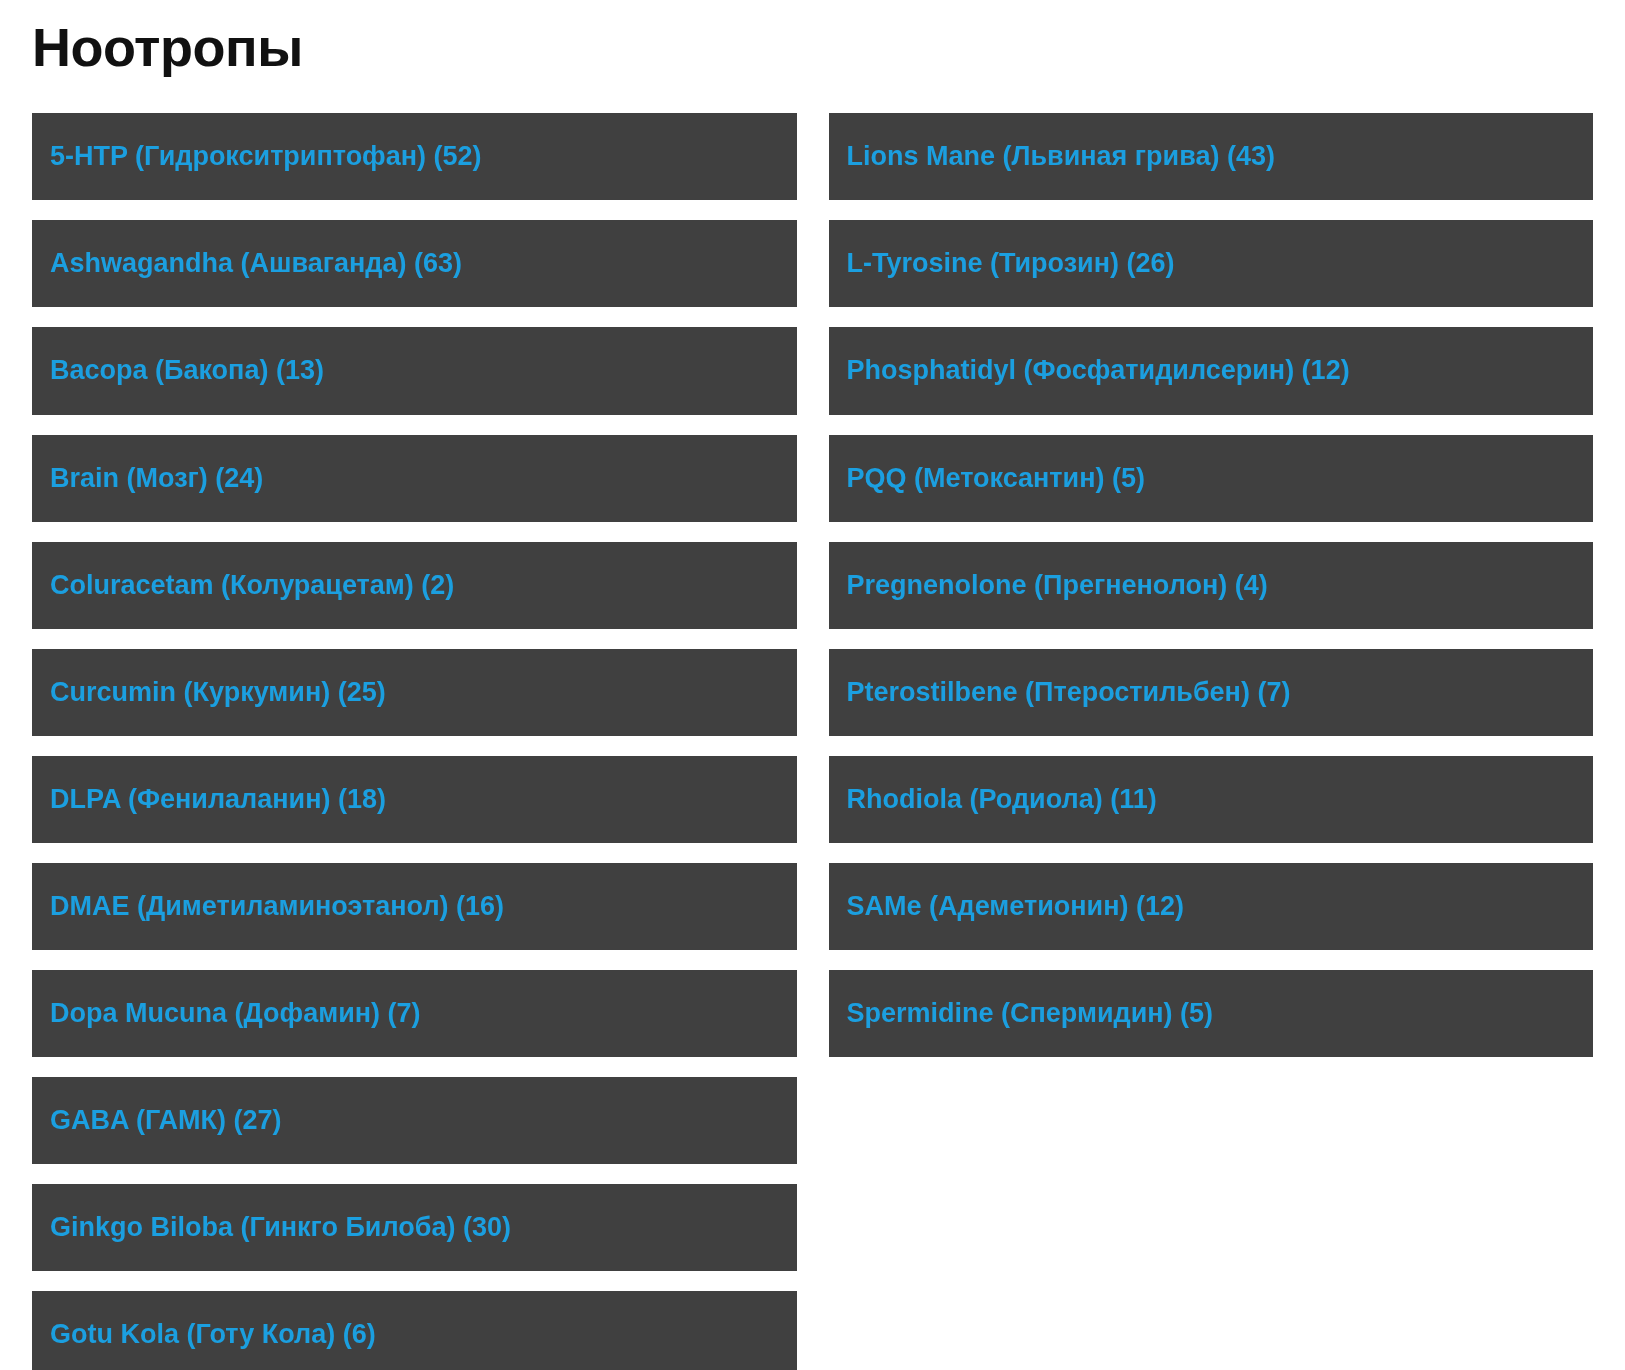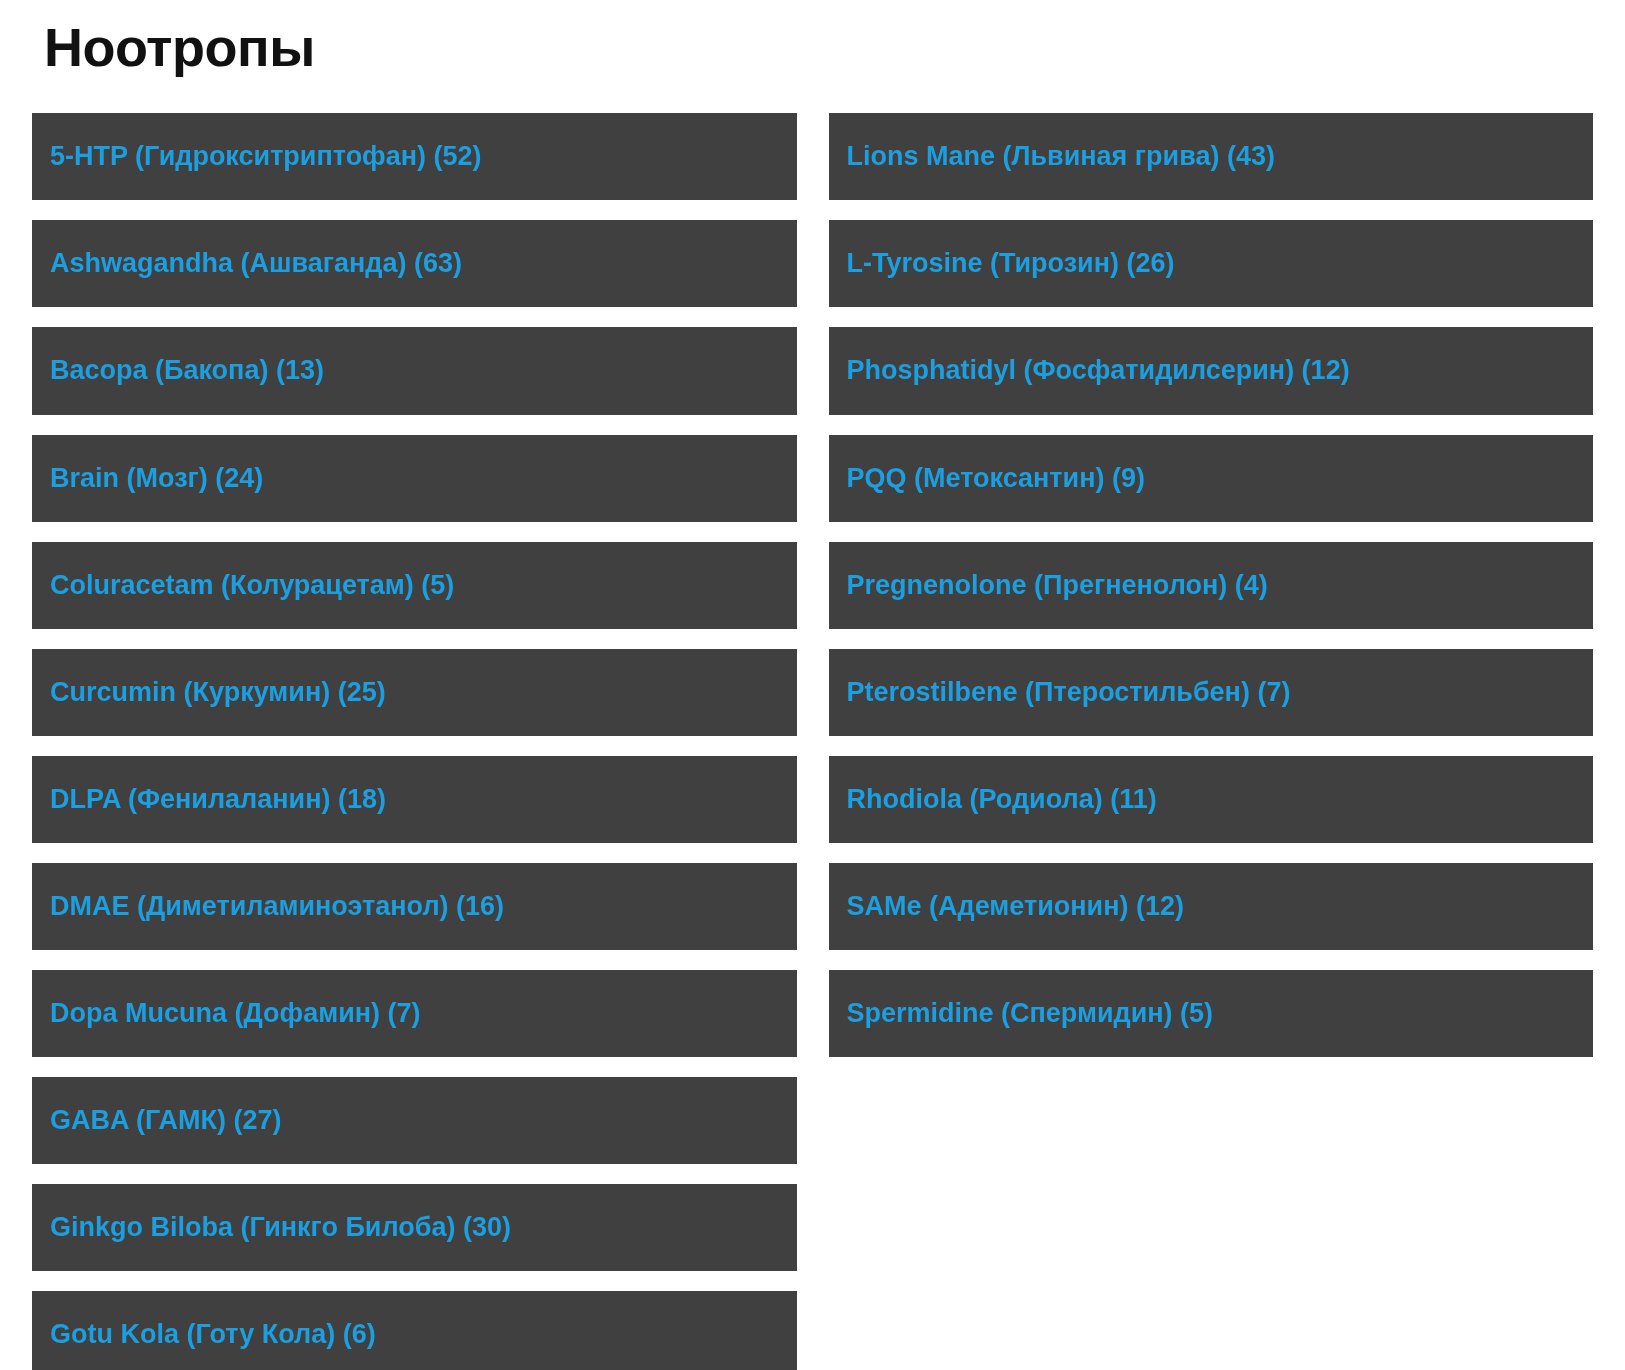--- a/index.html
+++ b/index.html
@@ -15,21 +15,21 @@
   }
   .page {
     padding: 0 32px;
     box-sizing: border-box;
   }
   .page-title {
     font-size: 54px;
     line-height: 1.1;
     font-weight: 700;
     color: #111111;
-    margin: 18px 0 36px 12px;
+    margin: 18px 0 36px 0;
     letter-spacing: -0.5px;
   }
   .columns {
     display: flex;
     gap: 32px;
     align-items: flex-start;
   }
   .column {
     flex: 1 1 0;
     min-width: 0;
@@ -66,21 +66,21 @@
       <div class="cat-item">
         <a class="cat-link" href="#">Ashwagandha (Ашваганда) (63)</a>
       </div>
       <div class="cat-item">
         <a class="cat-link" href="#">Bacopa (Бакопа) (13)</a>
       </div>
       <div class="cat-item">
         <a class="cat-link" href="#">Brain (Мозг) (24)</a>
       </div>
       <div class="cat-item">
-        <a class="cat-link" href="#">Coluracetam (Колурацетам) (5)</a>
+        <a class="cat-link" href="#">Coluracetam (Колурацетам) (2)</a>
       </div>
       <div class="cat-item">
         <a class="cat-link" href="#">Curcumin (Куркумин) (25)</a>
       </div>
       <div class="cat-item">
         <a class="cat-link" href="#">DLPA (Фенилаланин) (18)</a>
       </div>
       <div class="cat-item">
         <a class="cat-link" href="#">DMAE (Диметиламиноэтанол) (16)</a>
       </div>
@@ -102,21 +102,21 @@
       <div class="cat-item">
         <a class="cat-link" href="#">Lions Mane (Львиная грива) (43)</a>
       </div>
       <div class="cat-item">
         <a class="cat-link" href="#">L-Tyrosine (Тирозин) (26)</a>
       </div>
       <div class="cat-item">
         <a class="cat-link" href="#">Phosphatidyl (Фосфатидилсерин) (12)</a>
       </div>
       <div class="cat-item">
-        <a class="cat-link" href="#">PQQ (Метоксантин) (9)</a>
+        <a class="cat-link" href="#">PQQ (Метоксантин) (5)</a>
       </div>
       <div class="cat-item">
         <a class="cat-link" href="#">Pregnenolone (Прегненолон) (4)</a>
       </div>
       <div class="cat-item">
         <a class="cat-link" href="#">Pterostilbene (Птеростильбен) (7)</a>
       </div>
       <div class="cat-item">
         <a class="cat-link" href="#">Rhodiola (Родиола) (11)</a>
       </div>

